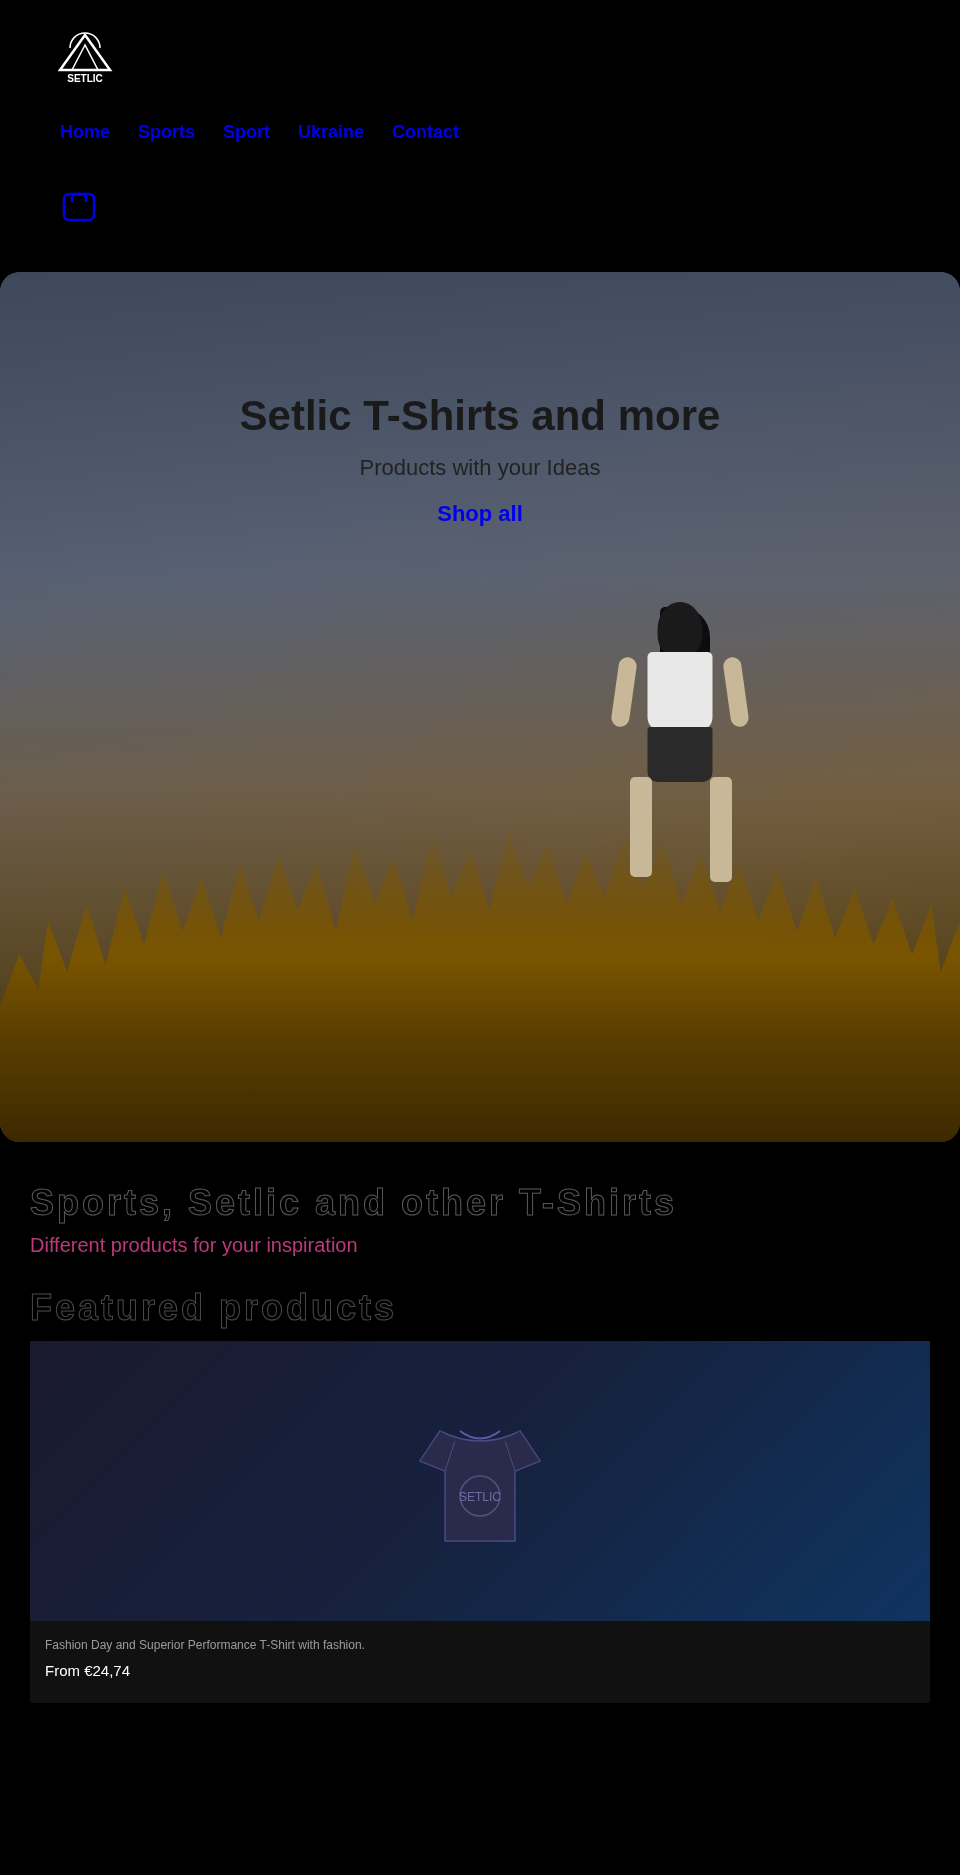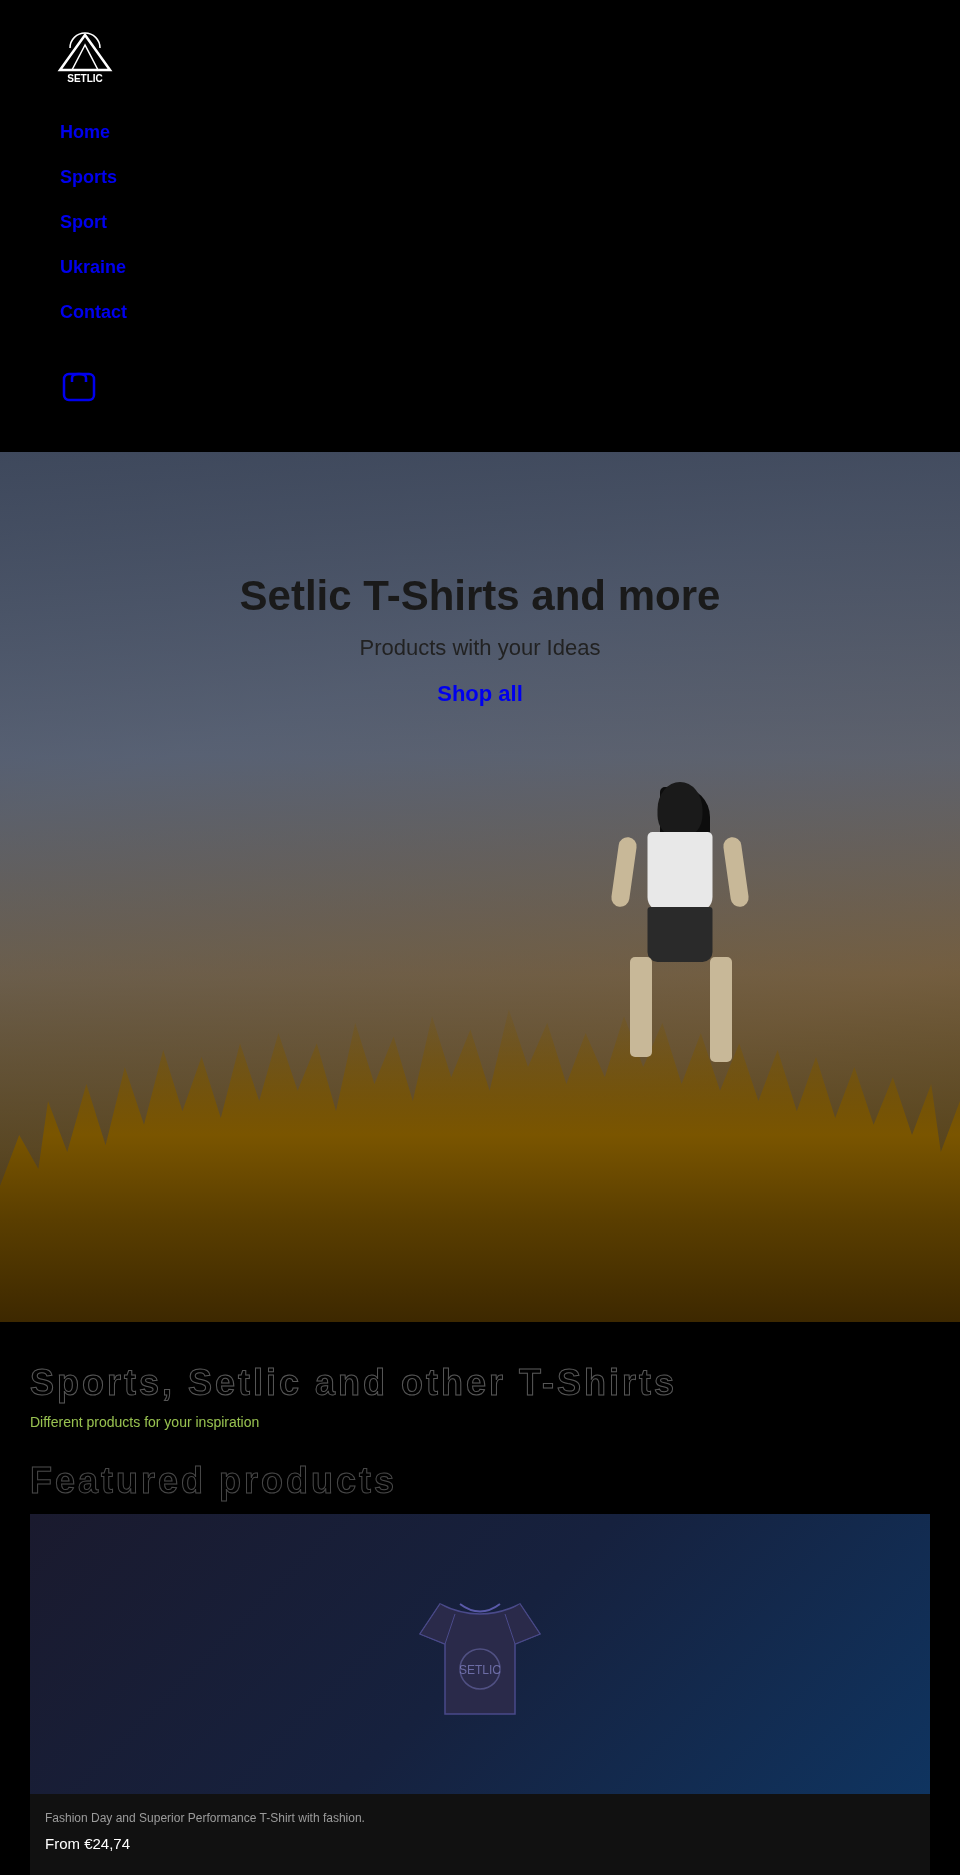--- a/index.html
+++ b/index.html
@@ -16,22 +16,21 @@
       align-items: center;
       padding: 10px 0 20px 0;
     }
     .logo-icon {
       width: 70px;
       height: 55px;
       margin-right: 10px;
     }
     nav {
       display: flex;
-      flex-direction: column;
-      gap: 0;
+      gap: 8px;
       padding: 5px 0;
     }
     nav a {
       color: #0000ee;
       text-decoration: none;
       padding: 12px 10px;
       font-size: 18px;
       font-weight: bold;
       display: block;
     }
@@ -43,20 +42,21 @@
       height: 38px;
     }
 
     
     .hero {
       position: relative;
       width: 960px;
       height: 870px;
       overflow: hidden;
       background: linear-gradient(160deg, #4a5568 0%, #6b7280 30%, #8b7355 70%, #6b5a2a 100%);
+      border-radius: 20px;
     }
     .hero-bg {
       position: absolute;
       inset: 0;
       background:
         
         linear-gradient(to bottom,
           rgba(60,70,90,0.85) 0%,
           rgba(80,90,110,0.7) 35%,
           rgba(100,80,50,0.6) 60%,
@@ -213,22 +213,22 @@
     }
     .products-section-title {
       font-size: 32px;
       font-weight: bold;
       color: #fff;
       margin-bottom: 10px;
       letter-spacing: 2px;
       opacity: 0.85;
     }
     .products-section-subtitle {
-      font-size: 14px;
-      color: #bef264;
+      font-size: 20px;
+      color: #ec4899;
       margin-bottom: 30px;
       opacity: 0.8;
     }
     .featured-products-label {
       font-size: 22px;
       color: #fff;
       margin-bottom: 12px;
       opacity: 0.7;
       letter-spacing: 1px;
     }

